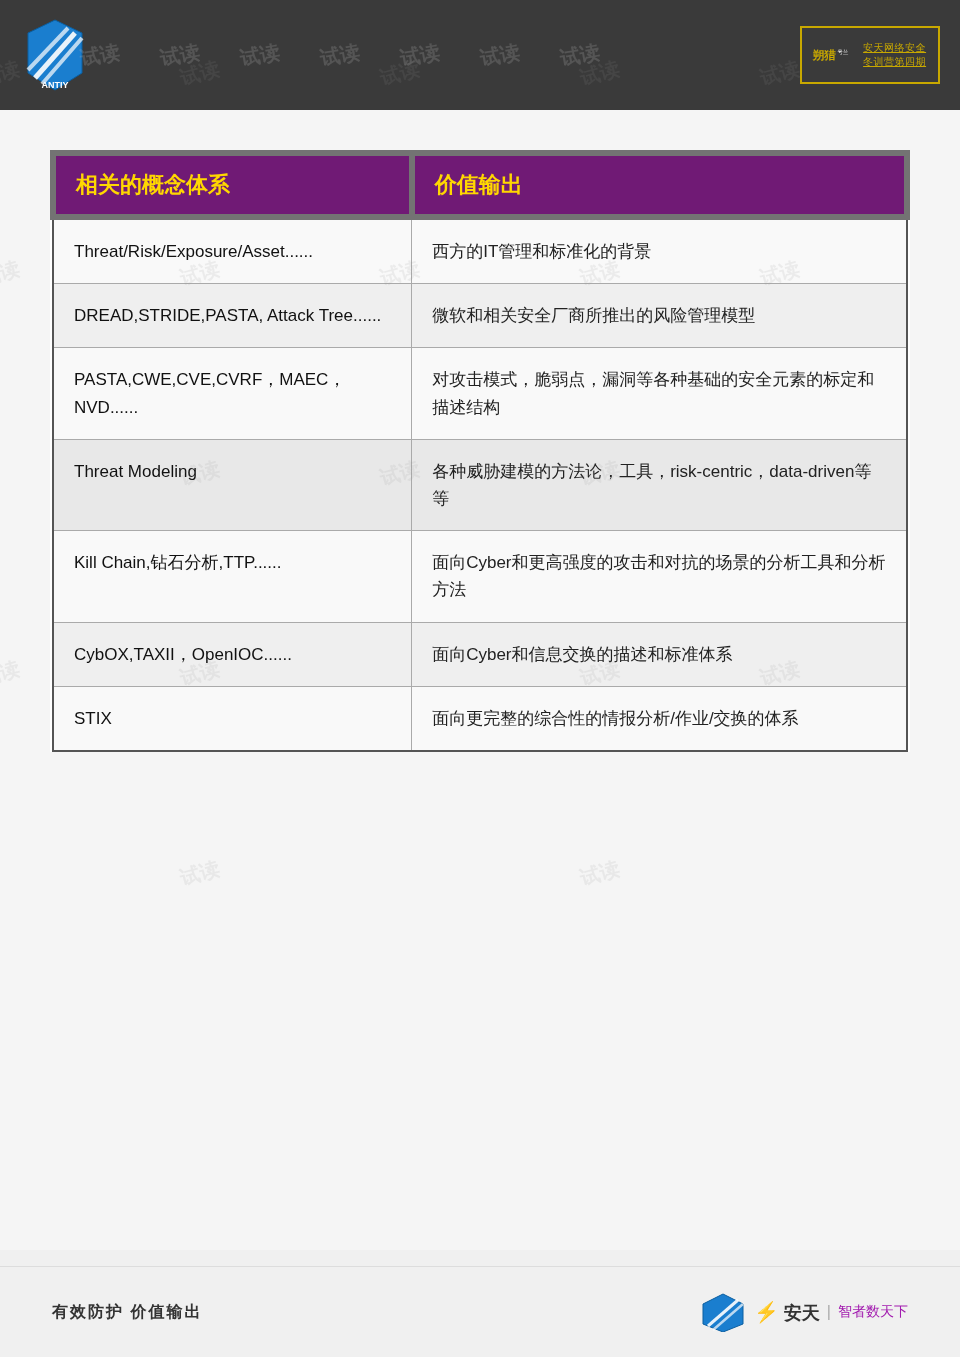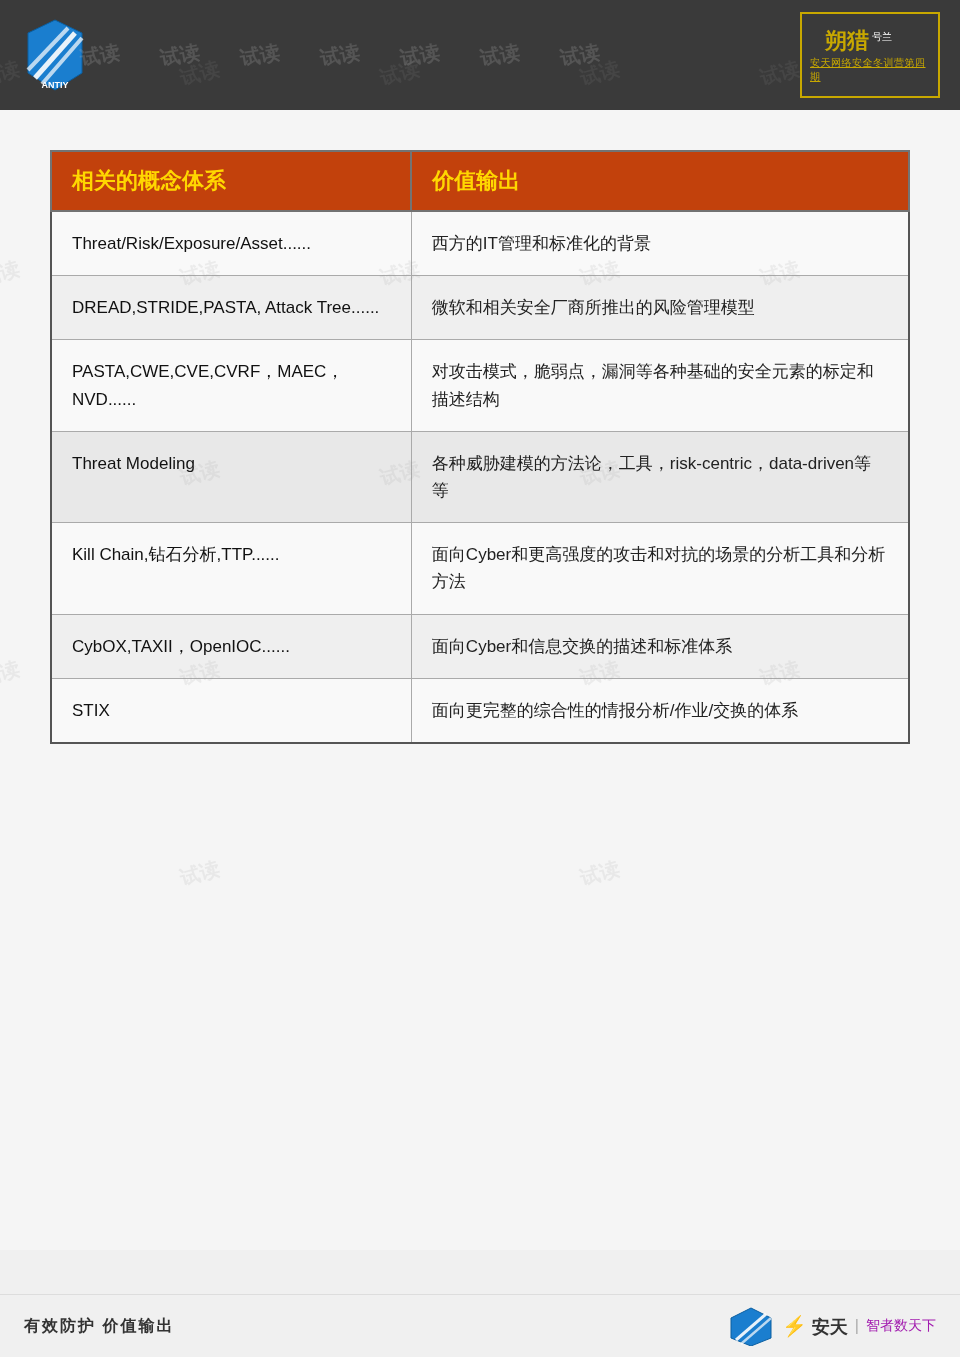--- a/index.html
+++ b/index.html
@@ -48,21 +48,20 @@
       display: flex;
       flex-direction: column;
       align-items: center;
       justify-content: center;
     }
     .header-right-inner {
       background: #3a3a3a;
       border: 2px solid #c8a800;
       padding: 12px 8px;
       display: flex;
-      flex-direction: column;
       align-items: center;
     }
     .header-right-subtitle {
       color: #c8a800;
       font-size: 10px;
       letter-spacing: 0.5px;
       text-decoration: underline;
     }
 
     
@@ -73,27 +72,27 @@
     }
 
     
     .content-table {
       width: 100%;
       border-collapse: collapse;
       background: #fff;
       border: 2px solid #555;
     }
     .content-table th {
-      background: #c2410c;
+      background: #701a75;
       color: #ffd700;
       font-size: 22px;
       font-weight: bold;
       padding: 14px 20px;
       text-align: left;
-      border: 2px solid #737373;
+      border: 6px solid #737373;
     }
     .content-table td {
       padding: 18px 20px;
       font-size: 17px;
       border: 1.5px solid #aaa;
       vertical-align: top;
       line-height: 1.6;
     }
     .content-table tr:nth-child(odd) td {
       background: #f9f9f9;
@@ -113,26 +112,26 @@
     .highlight-row td {
       background: #e8e8e8 !important;
     }
 
     
     .footer {
       position: absolute;
       bottom: 0;
       left: 0;
       right: 0;
-      height: 63px;
+      height: 91px;
       background: #f0f0f0;
       display: flex;
       align-items: center;
       justify-content: space-between;
-      padding: 0 24px;
+      padding: 0 52px;
       border-top: 1px solid #ddd;
     }
     .footer-left {
       font-size: 16px;
       color: #333;
       font-weight: bold;
       letter-spacing: 2px;
     }
     .footer-right {
       display: flex;

